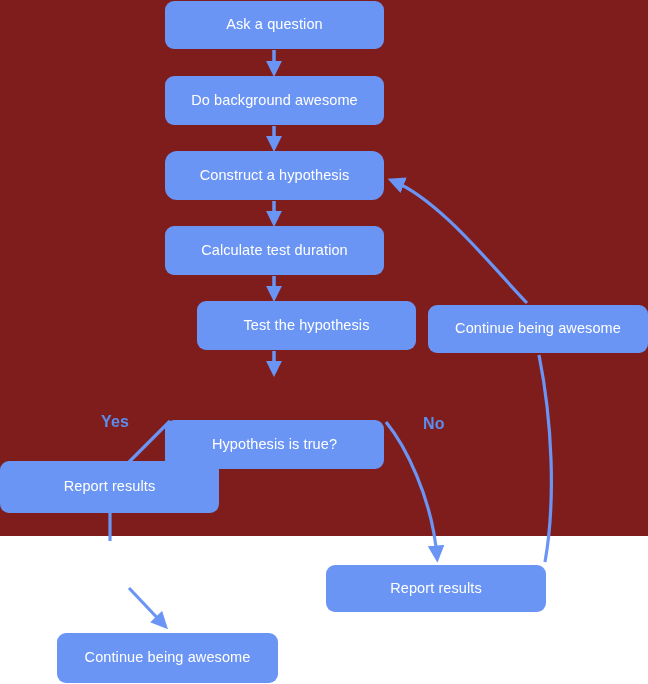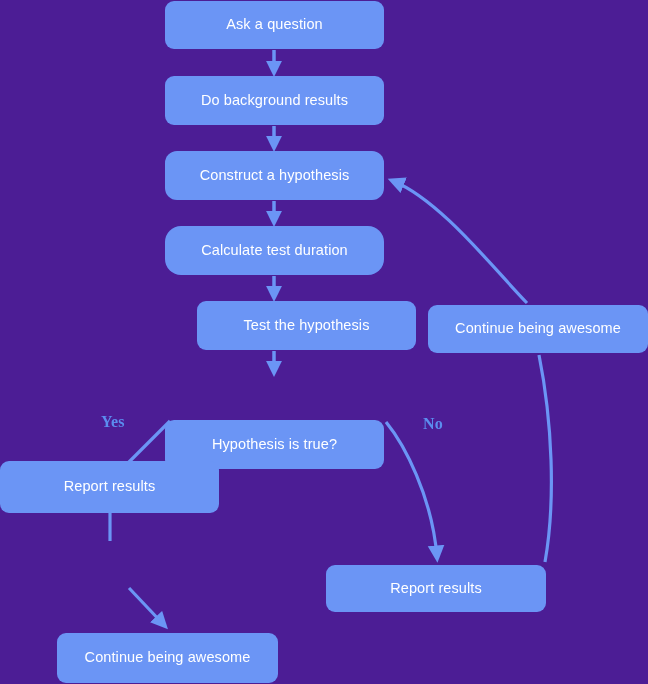--- a/index.html
+++ b/index.html
@@ -9,22 +9,22 @@
   }
   body {
     width: 648px;
     height: 684px;
     font-family: "Liberation Sans", sans-serif;
     overflow: hidden;
   }
   #flowchart-root {
     position: relative;
     width: 648px;
-    height: 684px;
-    background: #4c1d95;
+    height: 536px;
+    background: #7f1d1d;
   }
   #edges-layer {
     position: absolute;
     left: 0;
     top: 0;
     width: 648px;
     height: 684px;
   }
   .node {
     position: absolute;
@@ -43,21 +43,20 @@
     white-space: nowrap;
     user-select: none;
   }
   .branch-label {
     position: absolute;
     color: #5b8def;
     font-size: 16px;
     font-weight: bold;
     letter-spacing: 0.2px;
     user-select: none;
-    font-family: Liberation Serif, serif;
   }
 </style>
 </head>
 <body>
 
 <div id="flowchart-root">
 
   <svg id="edges-layer" viewBox="0 0 648 684" xmlns="http://www.w3.org/2000/svg">
     <defs>
       <marker id="arrowhead" markerWidth="5" markerHeight="5" refX="3.2" refY="2.5" orient="auto" markerUnits="strokeWidth">
@@ -82,25 +81,25 @@
 
     <path d="M 386 422 C 404 444, 432 496, 437 557" fill="none" stroke="#6b95f5" stroke-width="3.2" marker-end="url(#arrowhead-thin)"></path>
 
     <path d="M 545 562 C 556 500, 552 420, 539 355" fill="none" stroke="#6b95f5" stroke-width="3.2"></path>
 
     <path d="M 527 303 C 493 268, 440 200, 393 181" fill="none" stroke="#6b95f5" stroke-width="3.2" marker-end="url(#arrowhead-thin)"></path>
   </svg>
 
   <div class="node" style="left:165px; top:1px; width:219px; height:48px;">Ask a question</div>
 
-  <div class="node" style="left:165px; top:76px; width:219px; height:49px;">Do background results</div>
+  <div class="node" style="left:165px; top:76px; width:219px; height:49px;">Do background awesome</div>
 
   <div class="node" style="left:165px; top:151px; width:219px; height:49px;border-radius:12px;">Construct a hypothesis</div>
 
-  <div class="node" style="left:165px; top:226px; width:219px; height:49px;border-radius:16px;">Calculate test duration</div>
+  <div class="node" style="left:165px; top:226px; width:219px; height:49px;">Calculate test duration</div>
 
   <div class="node" style="left:165px; top:301px; width:219px; height:49px;margin-left:32px;">Test the hypothesis</div>
 
   <div class="node" style="left:165px; top:376px; width:219px; height:49px;margin-top:44px;">Hypothesis is true?</div>
 
   <div class="node" style="left:0px; top:461px; width:219px; height:52px;">Report results</div>
 
 
   <div class="node" style="left:57px; top:633px; width:221px; height:50px;">Continue being awesome</div>
 

